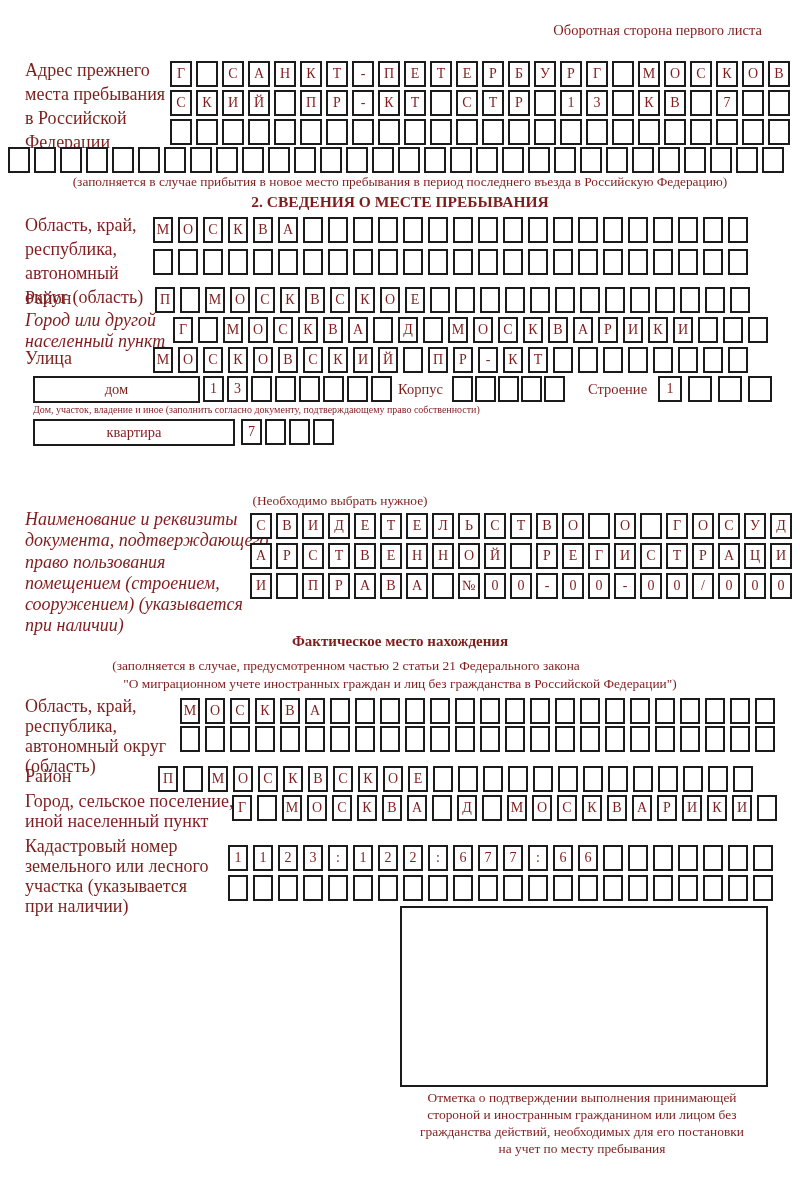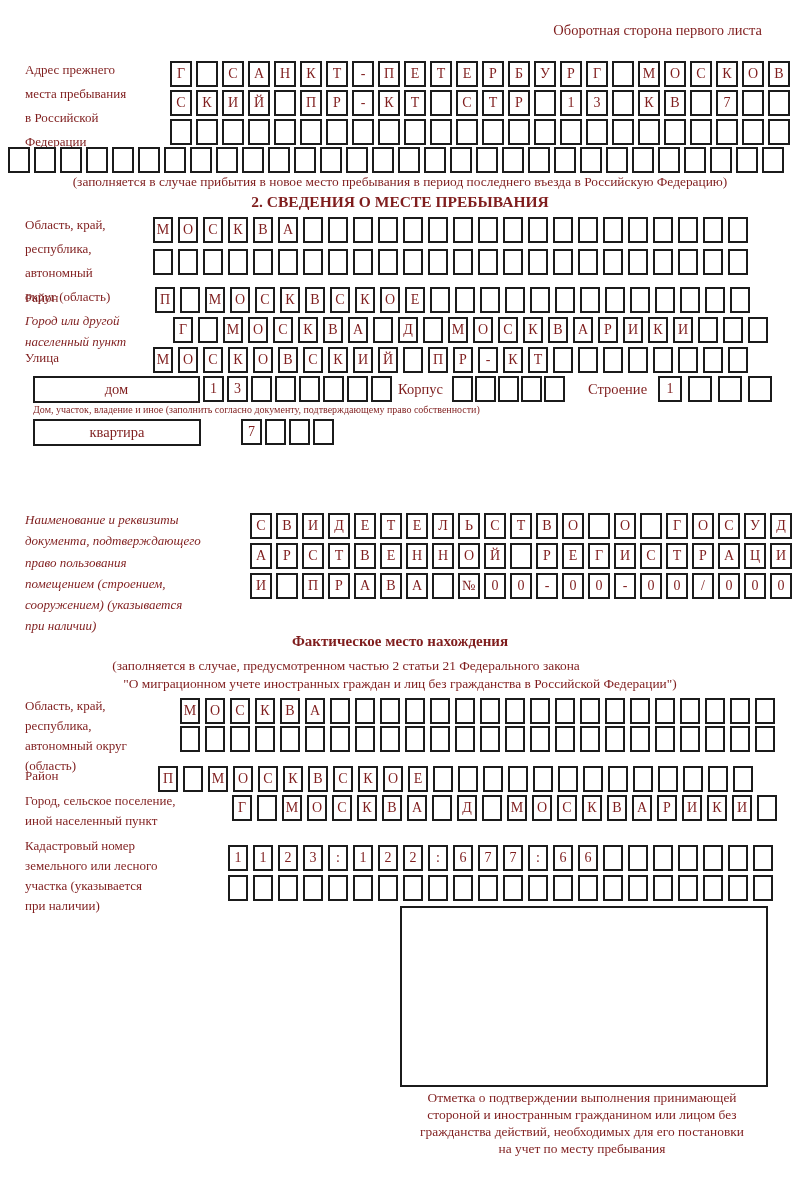--- a/index.html
+++ b/index.html
@@ -5,21 +5,21 @@
   html,body { margin:0; padding:0; background:#fff; }
   .page {
     position:relative; width:800px; height:1180px; background:#ffffff;
     font-family:"Liberation Serif","DejaVu Serif",serif; color:#7f1d1d;
     overflow:hidden;
   }
   .abs { position:absolute; }
   .title { position:absolute; left:0; width:800px; text-align:center; font-weight:bold; font-size:15.5px; }
   .cap { position:absolute; font-size:13.4px; white-space:nowrap; }
   .capc { position:absolute; text-align:center; font-size:13.4px; white-space:nowrap; }
-  .lbl { position:absolute; font-size:13px; }
+  .lbl { position:absolute; font-size:18px; }
   .lbl .line { line-height:24px; white-space:nowrap; }
   .lbl.lh21 .line { line-height:21.3px;font-style:italic; }
   .lbl.lh20 .line { line-height:20px; }
   .row { position:absolute; display:flex; gap:4px; }
   .row .cell {
     width:22px; height:26px; border:2px solid #1b1b1b; box-sizing:border-box; flex:0 0 auto;
     display:flex; align-items:center; justify-content:center;
     font-size:14px; line-height:1; background:#fff;
   }
   .row.gB { gap:5px; }  .row.gB .cell { width:20px; }
@@ -336,28 +336,29 @@
     </div>
   <div class="cap" style="left:588px; top:381px; font-size:14.5px;">Строение</div>
   <div class="row sc" style="left:658px; top:376px;">
       <span class="cell">1</span>
       <span class="cell"></span>
       <span class="cell"></span>
       <span class="cell"></span>
     </div>
   <div class="cap" style="left:33px; top:404px; font-size:10px;">Дом, участок, владение и иное (заполнить согласно документу, подтверждающему право собственности)</div>
 
-  <div class="widebox" style="left:33px; top:419px; width:168px;">квартира</div>
+  <div class="widebox" style="left:33px; top:419px; width:202px;">квартира</div>
   <div class="row hc" style="left:241px; top:419px;">
       <span class="cell">7</span>
       <span class="cell"></span>
       <span class="cell"></span>
       <span class="cell"></span>
     </div>
 
+  <div class="capc" style="left:130px; top:493px; width:420px;">(Необходимо выбрать нужное)</div>
 
   <div class="lbl lh21" style="left:25px; top:509px;">
       <div class="line">Наименование и реквизиты</div>
       <div class="line">документа, подтверждающего</div>
       <div class="line">право пользования</div>
       <div class="line">помещением (строением,</div>
       <div class="line">сооружением) (указывается</div>
       <div class="line">при наличии)</div>
     </div>
   <div class="row" style="left:250px; top:513px;">

